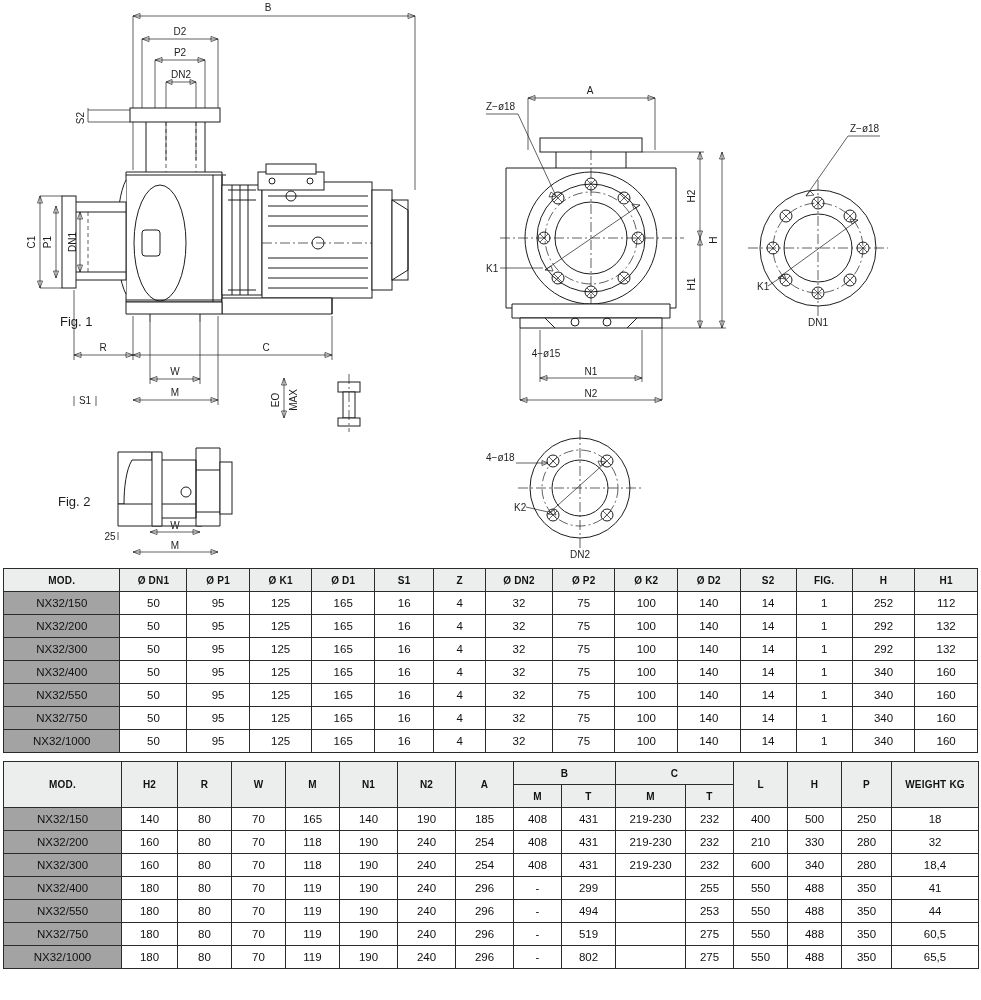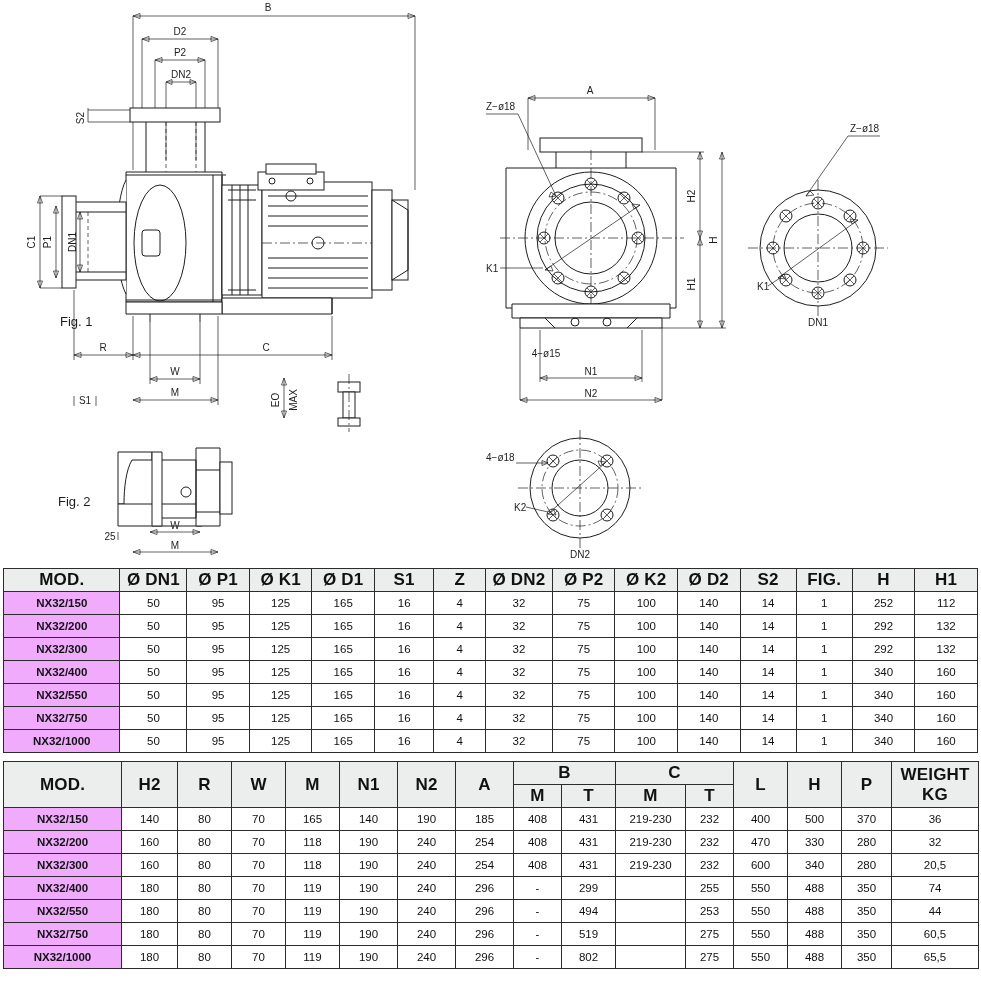--- a/index.html
+++ b/index.html
@@ -50,26 +50,26 @@
     font-size: 11.5px;
     height: 22px;
     padding: 0;
     background: #ffffff;
     color: #111;
     font-family: "Liberation Sans", sans-serif;
   }
   table.spec thead th {
     background: #eceeee;
     font-weight: bold;
-    font-size: 17px;
+    font-size: 10px;
     letter-spacing: 0.2px;
   }
   table.spec tbody td.model {
-    font-weight: bold;
-    background: #f0abfc;
+    font-weight: normal;
+    background: #a3a3a3;
   }
   table.spec td.model,
   table.spec th.model {
     font-weight: bold;
   }
   .tbl2 thead th.grp {
     font-weight: bold;
   }
   .tbl2 tbody td {
     height: 22px;
@@ -653,76 +653,76 @@
           <td>165</td>
           <td>140</td>
           <td>190</td>
           <td>185</td>
           <td>408</td>
           <td>431</td>
           <td>219-230</td>
           <td>232</td>
           <td>400</td>
           <td>500</td>
-          <td>370</td>
-          <td>36</td>
+          <td>250</td>
+          <td>18</td>
         </tr>
         <tr>
           <td class="model">NX32/200</td>
           <td>160</td>
           <td>80</td>
           <td>70</td>
           <td>118</td>
           <td>190</td>
           <td>240</td>
           <td>254</td>
           <td>408</td>
           <td>431</td>
           <td>219-230</td>
           <td>232</td>
-          <td>470</td>
+          <td>210</td>
           <td>330</td>
           <td>280</td>
           <td>32</td>
         </tr>
         <tr>
           <td class="model">NX32/300</td>
           <td>160</td>
           <td>80</td>
           <td>70</td>
           <td>118</td>
           <td>190</td>
           <td>240</td>
           <td>254</td>
           <td>408</td>
           <td>431</td>
           <td>219-230</td>
           <td>232</td>
           <td>600</td>
           <td>340</td>
           <td>280</td>
-          <td>20,5</td>
+          <td>18,4</td>
         </tr>
         <tr>
           <td class="model">NX32/400</td>
           <td>180</td>
           <td>80</td>
           <td>70</td>
           <td>119</td>
           <td>190</td>
           <td>240</td>
           <td>296</td>
           <td>-</td>
           <td>299</td>
           <td></td>
           <td>255</td>
           <td>550</td>
           <td>488</td>
           <td>350</td>
-          <td>74</td>
+          <td>41</td>
         </tr>
         <tr>
           <td class="model">NX32/550</td>
           <td>180</td>
           <td>80</td>
           <td>70</td>
           <td>119</td>
           <td>190</td>
           <td>240</td>
           <td>296</td>

